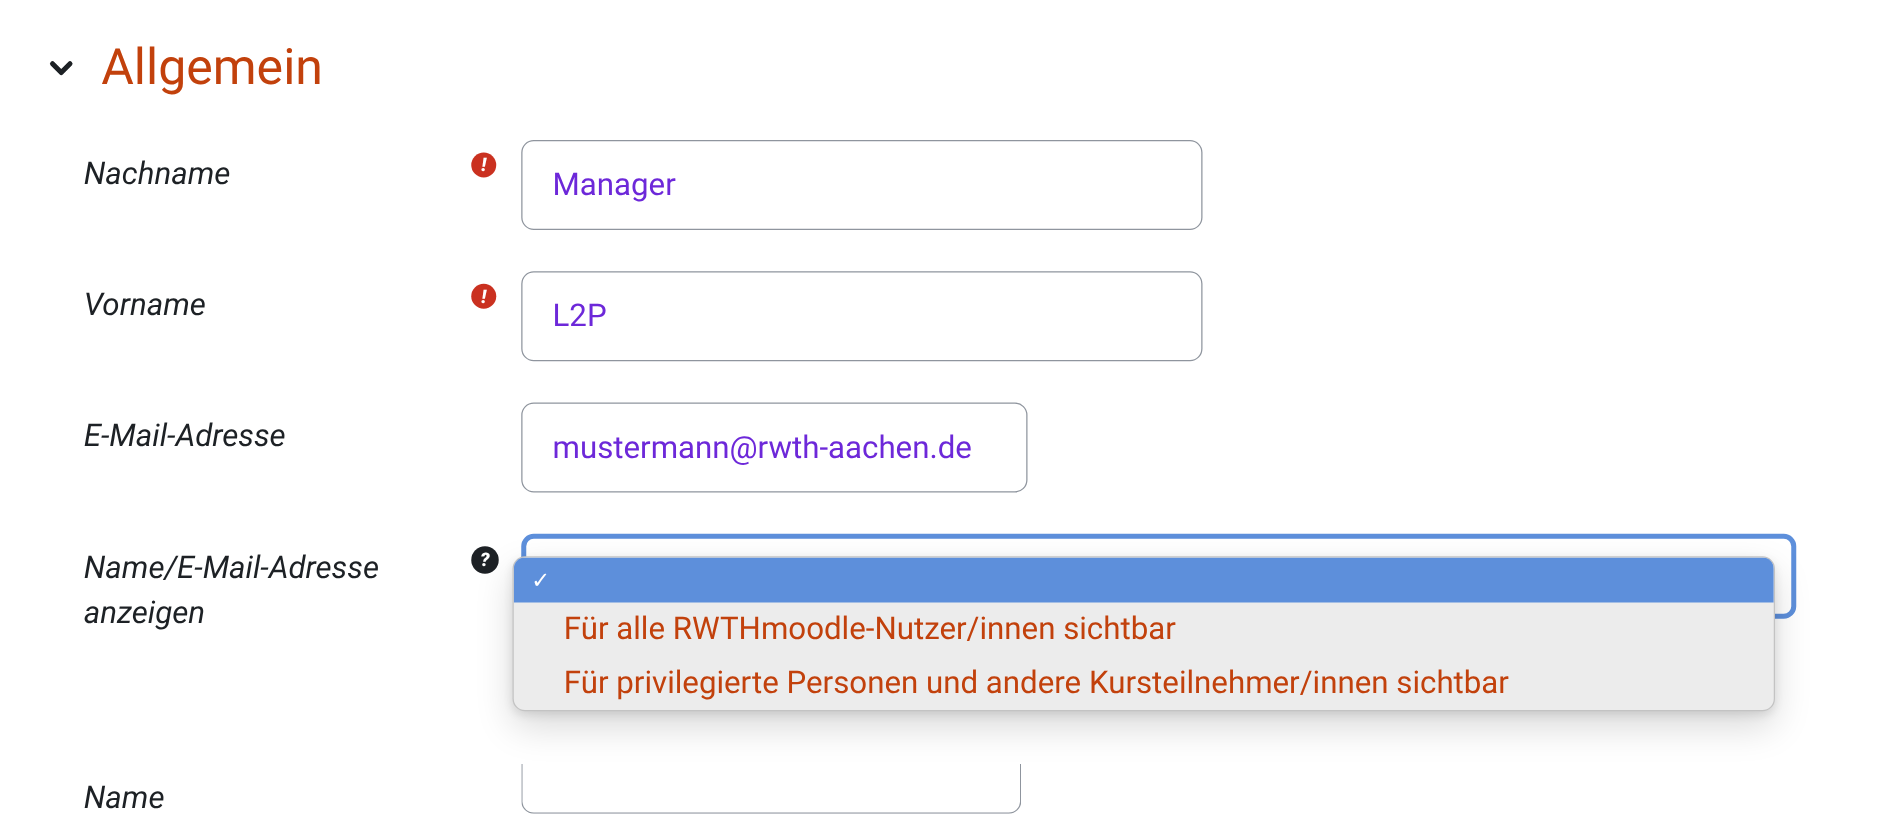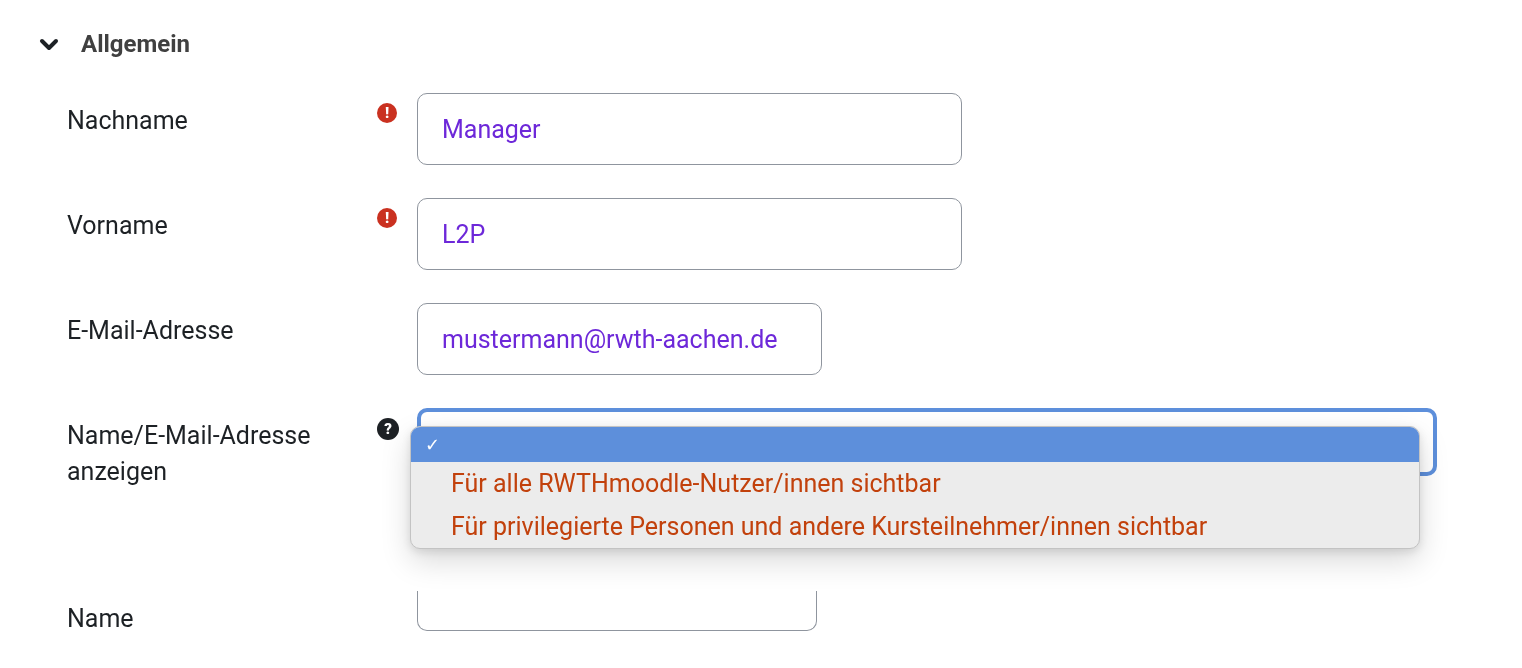--- a/index.html
+++ b/index.html
@@ -21,37 +21,38 @@
       margin-bottom: 35px;
     }
     .chevron {
       width: 28px;
       height: 28px;
       display: flex;
       align-items: center;
       justify-content: center;
     }
     .section-title {
-      font-size: 24px;
-      font-weight: 700;
-      color: #404040;
+      font-size: 40px;
+      font-weight: 400;
+      color: #c2410c;
     }
     .form-row {
       display: flex;
       align-items: flex-start;
       padding-left: 32px;
     }
     .form-row + .form-row {
       margin-top: 33px;
     }
     .label-col {
       width: 350px;
       display: flex;
       align-items: flex-start;
       padding-top: 10px;
+      font-style: italic;
     }
     .field-label {
       font-size: 25px;
       color: #1d2125;
       flex: 1;
       line-height: 1.45;
     }
     .icon-col {
       width: 40px;
       display: flex;

